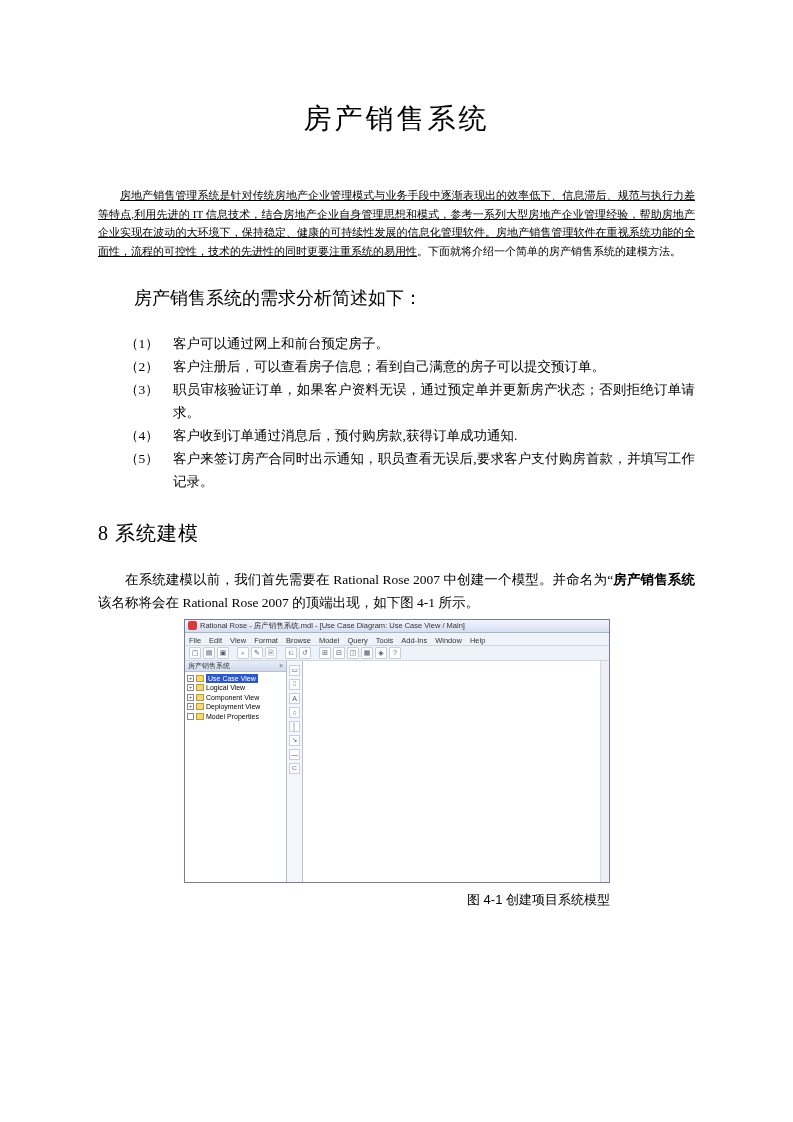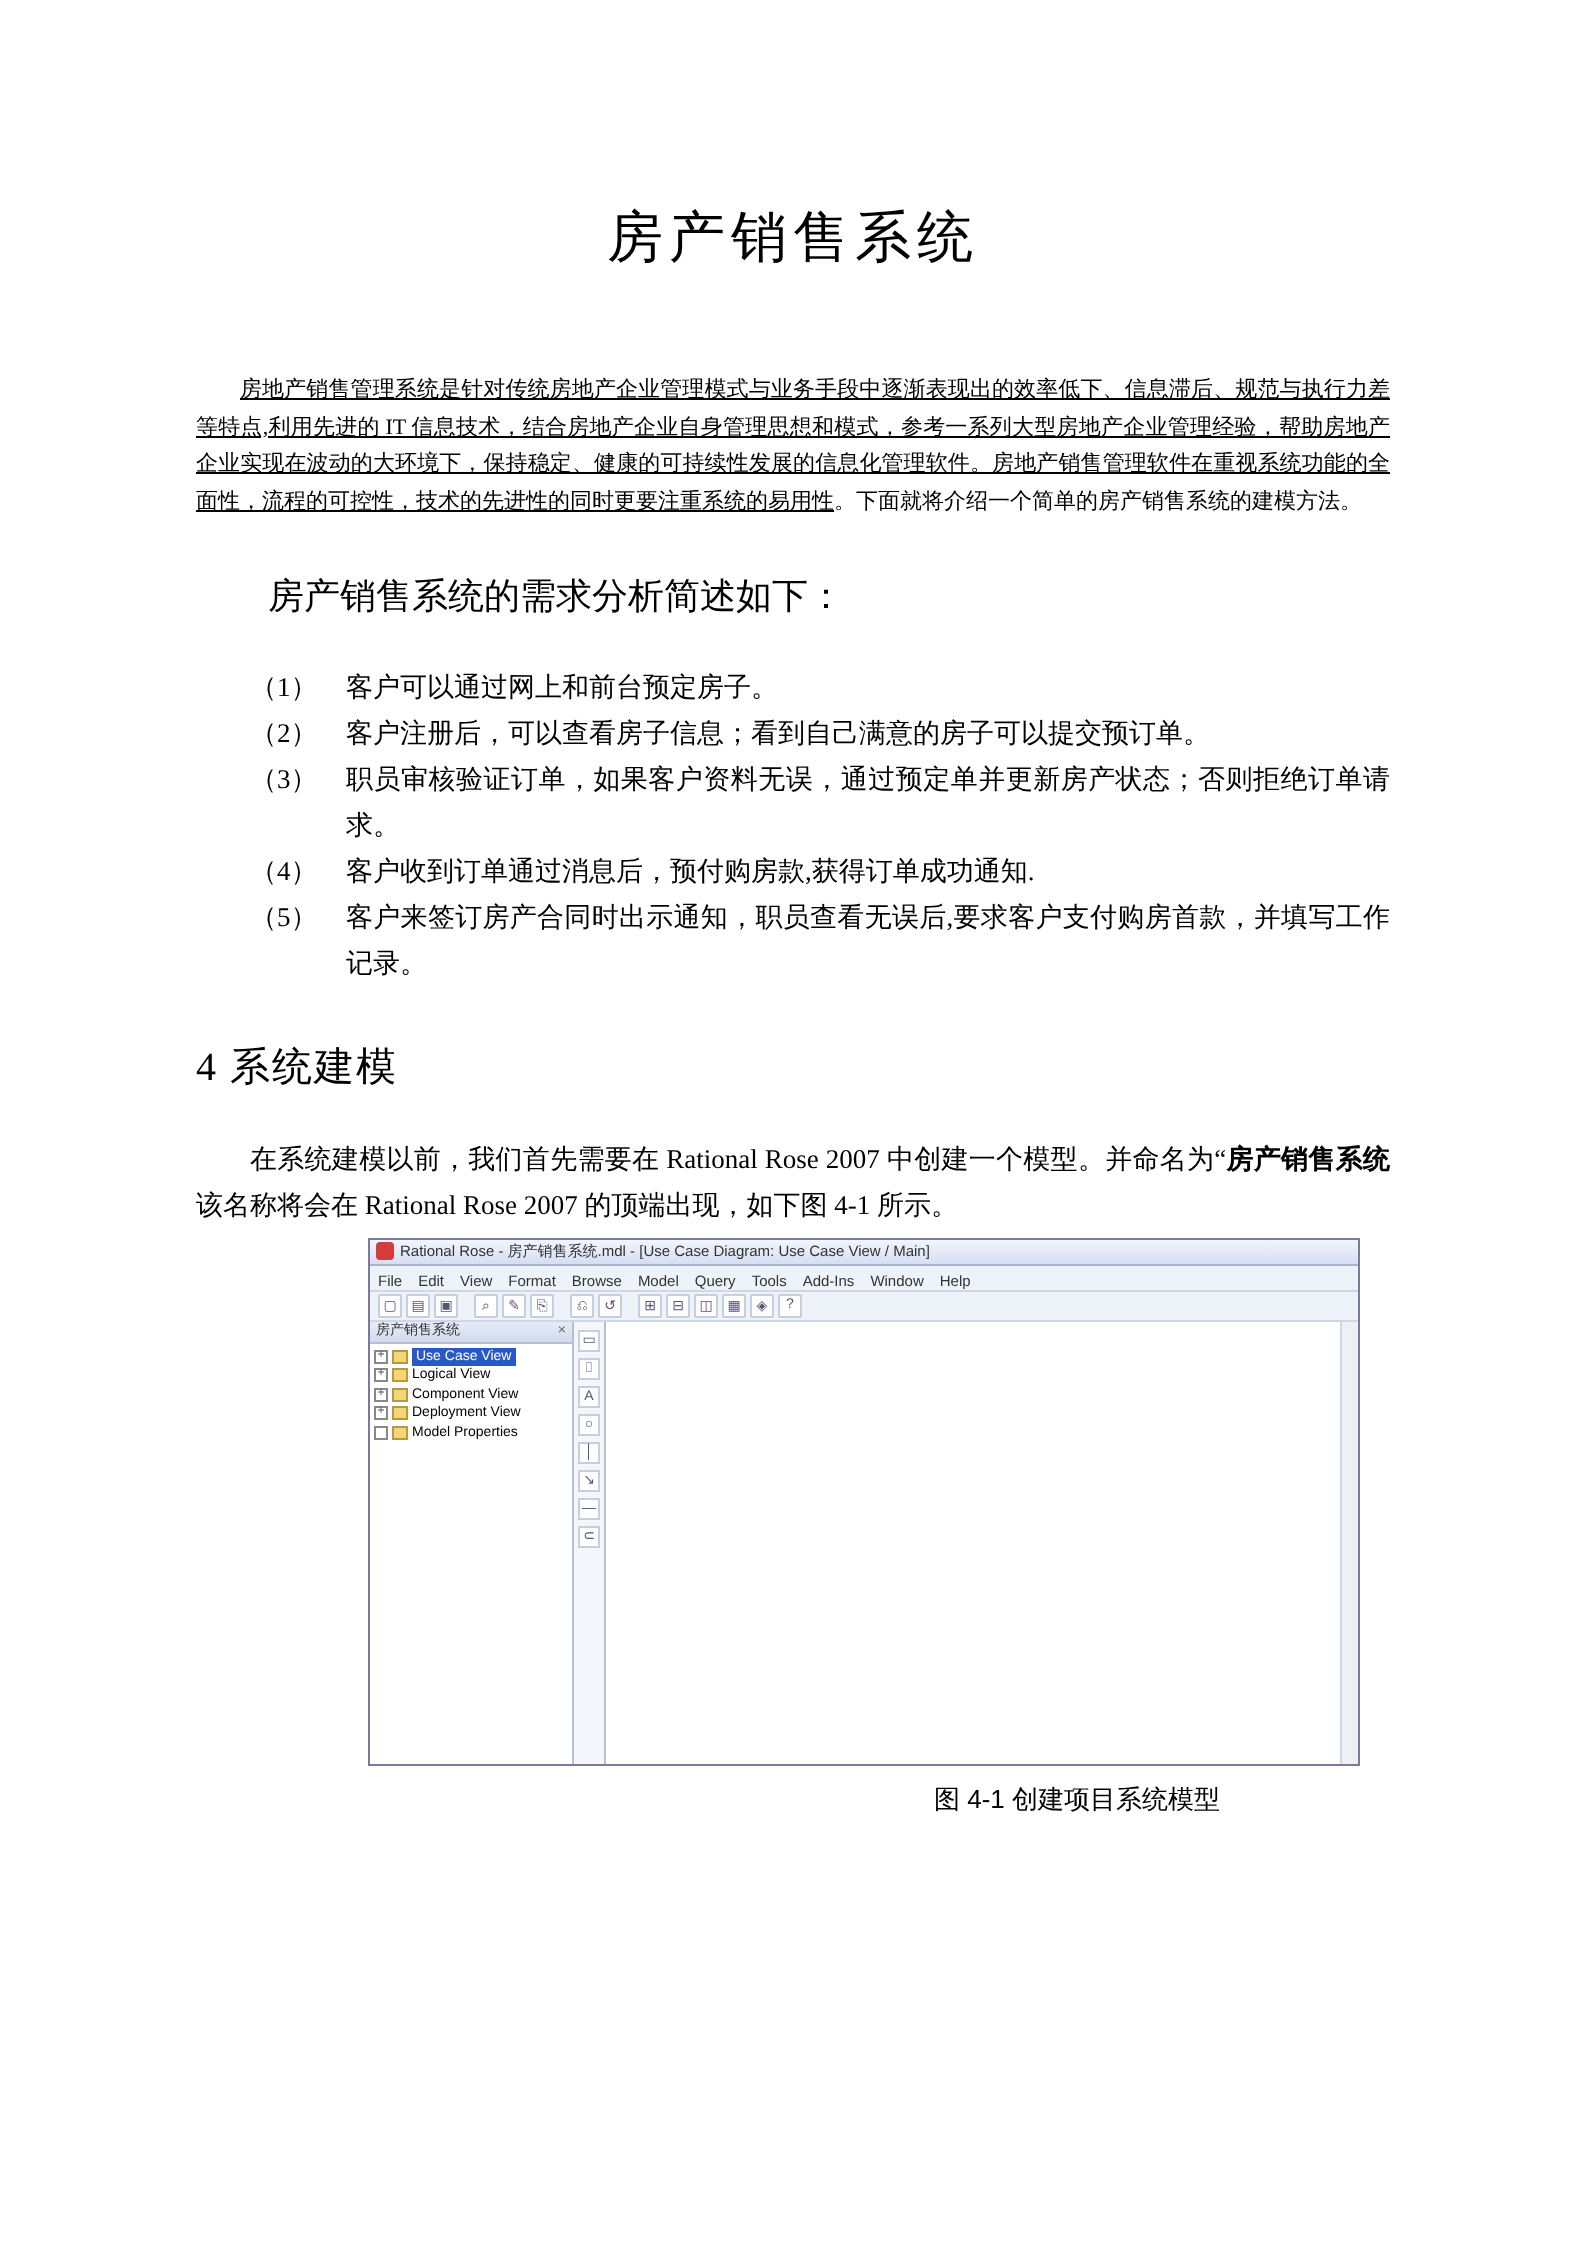--- a/index.html
+++ b/index.html
@@ -59,21 +59,21 @@
       text-align:justify;
       margin-bottom:4px;
     }
     .bold { font-weight:bold; }
     .figure {
       margin-left:86px;
       width:426px;
     }
     
     .rr {
-      width:496px; height:264px;
+      width:426px; height:264px;
       border:1px solid #7a7a9a;
       background:#fff;
       font-family:Tahoma,Arial,sans-serif;
       font-size:8px;
       display:flex; flex-direction:column;
       box-shadow:0 0 0 1px #fff inset;
     }
     .rr-titlebar {
       height:13px;
       background:linear-gradient(#f3f5fc,#d6def2);
@@ -225,21 +225,21 @@
       <span class="req-num">（4）</span>
       <span class="req-txt">客户收到订单通过消息后，预付购房款,获得订单成功通知.</span>
     </div>
     <div class="req-item">
       <span class="req-num">（5）</span>
       <span class="req-txt">客户来签订房产合同时出示通知，职员查看无误后,要求客户支付购房首款，并填写工作记录。</span>
     </div>
   </div>
 
   <div class="sec2">
-    <div class="h2">4 系统建模</div>
+    <div class="h2">8 系统建模</div>
     <div class="build-intro">
       <span>在系统建模以前，我们首先需要在 Rational Rose 2007 中创建一个模型。并命名为“</span><span class="bold">房产销售系统</span><span>  该名称将会在 Rational Rose 2007 的顶端出现，如下图 4-1 所示。</span>
     </div>
 
     <div class="figure">
       <div class="rr">
         <div class="rr-titlebar">
           <div class="appicon"></div>
           <div class="titletext">Rational Rose - 房产销售系统.mdl - [Use Case Diagram: Use Case View / Main]</div>
         </div>

